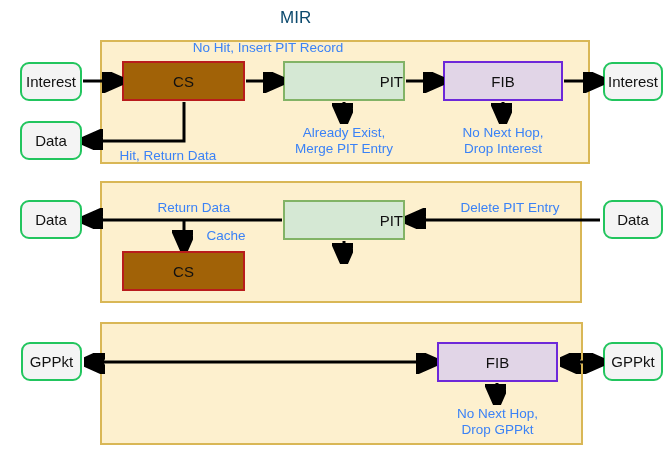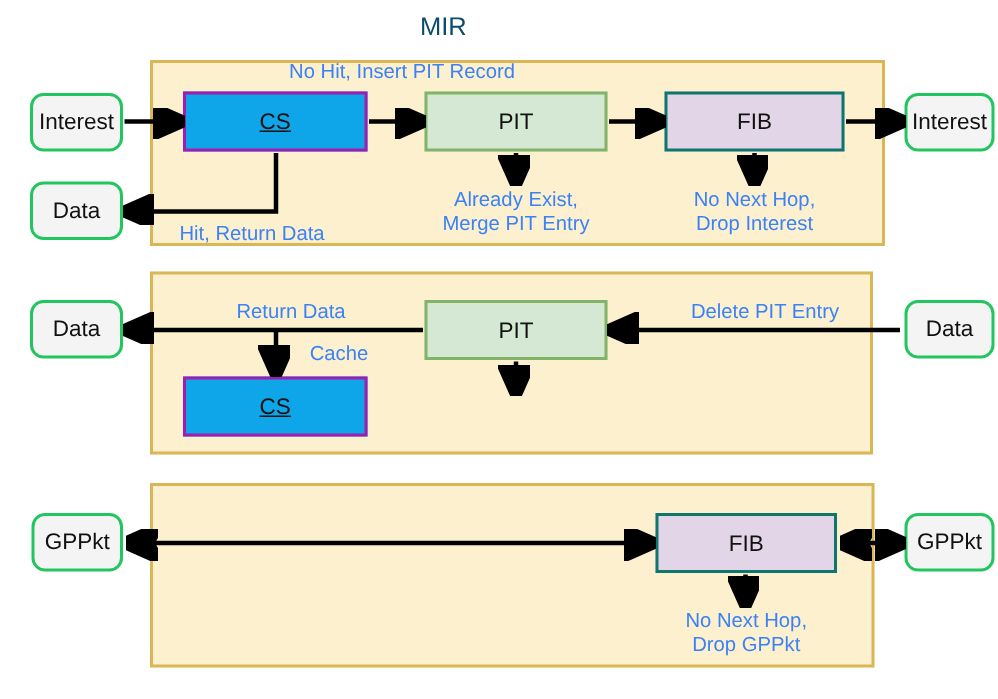--- a/index.html
+++ b/index.html
@@ -46,31 +46,31 @@
     position: absolute;
     box-sizing: border-box;
     display: flex;
     align-items: center;
     justify-content: center;
     font-size: 15px;
     color: #111111;
     white-space: nowrap;
   }
   .box-cs {
-    background: #0ea5e9;
-    border: 2px solid #a21caf;
-    text-decoration: underline;
+    background: #a16207;
+    border: 2px solid #b91c1c;
   }
   .box-pit {
     background: #d5e8d4;
     border: 2px solid #82b366;
+    justify-content: flex-end;
   }
   .box-fib {
     background: #e1d5e7;
-    border: 2px solid #0f766e;
+    border: 2px solid #6d28d9;
   }
   .edge-label {
     position: absolute;
     font-size: 13.5px;
     color: #3b82f6;
     text-align: center;
     line-height: 16px;
     white-space: nowrap;
   }
   .edge-label.multiline { white-space: normal; }

